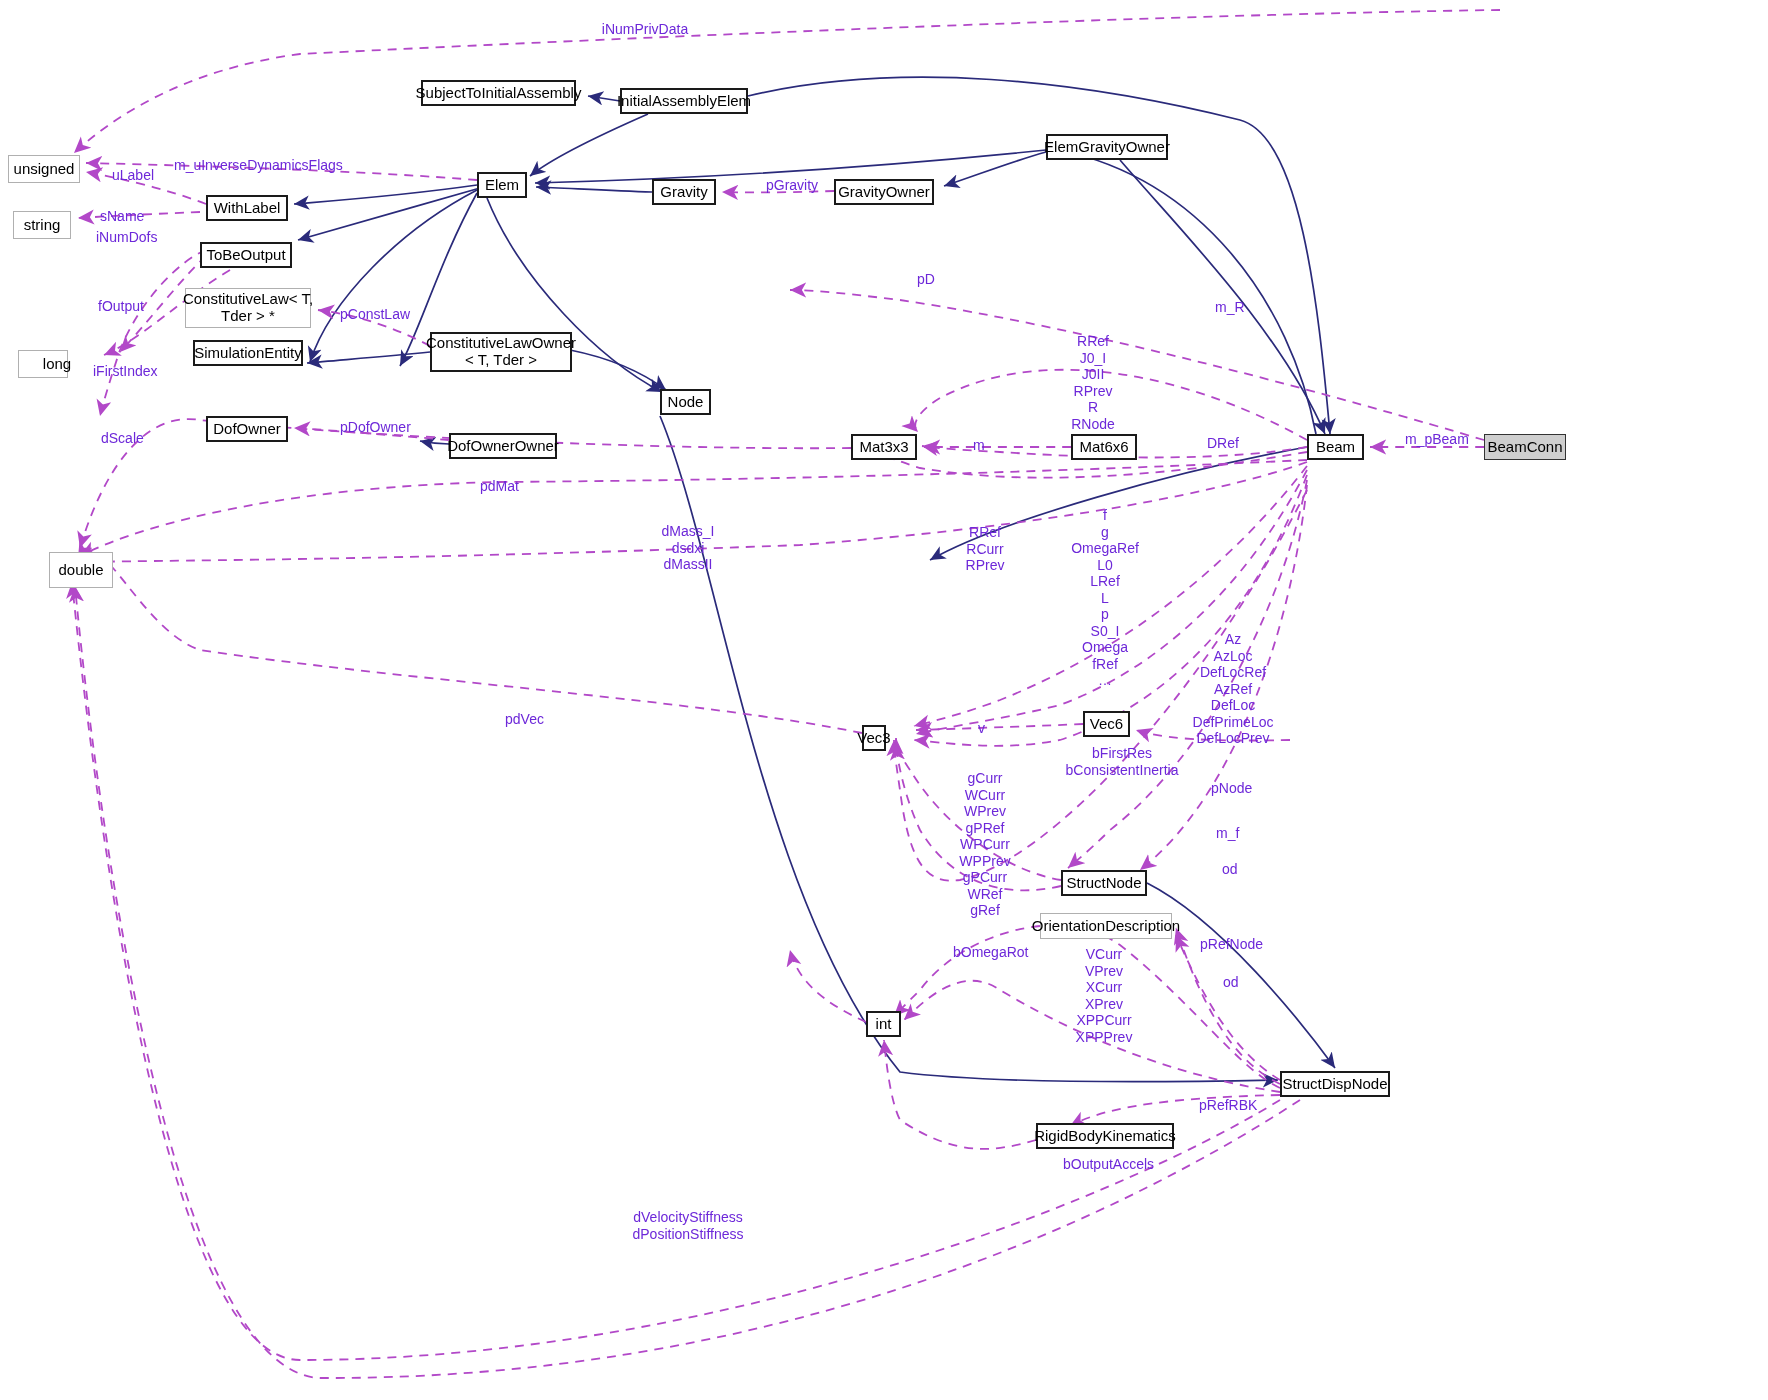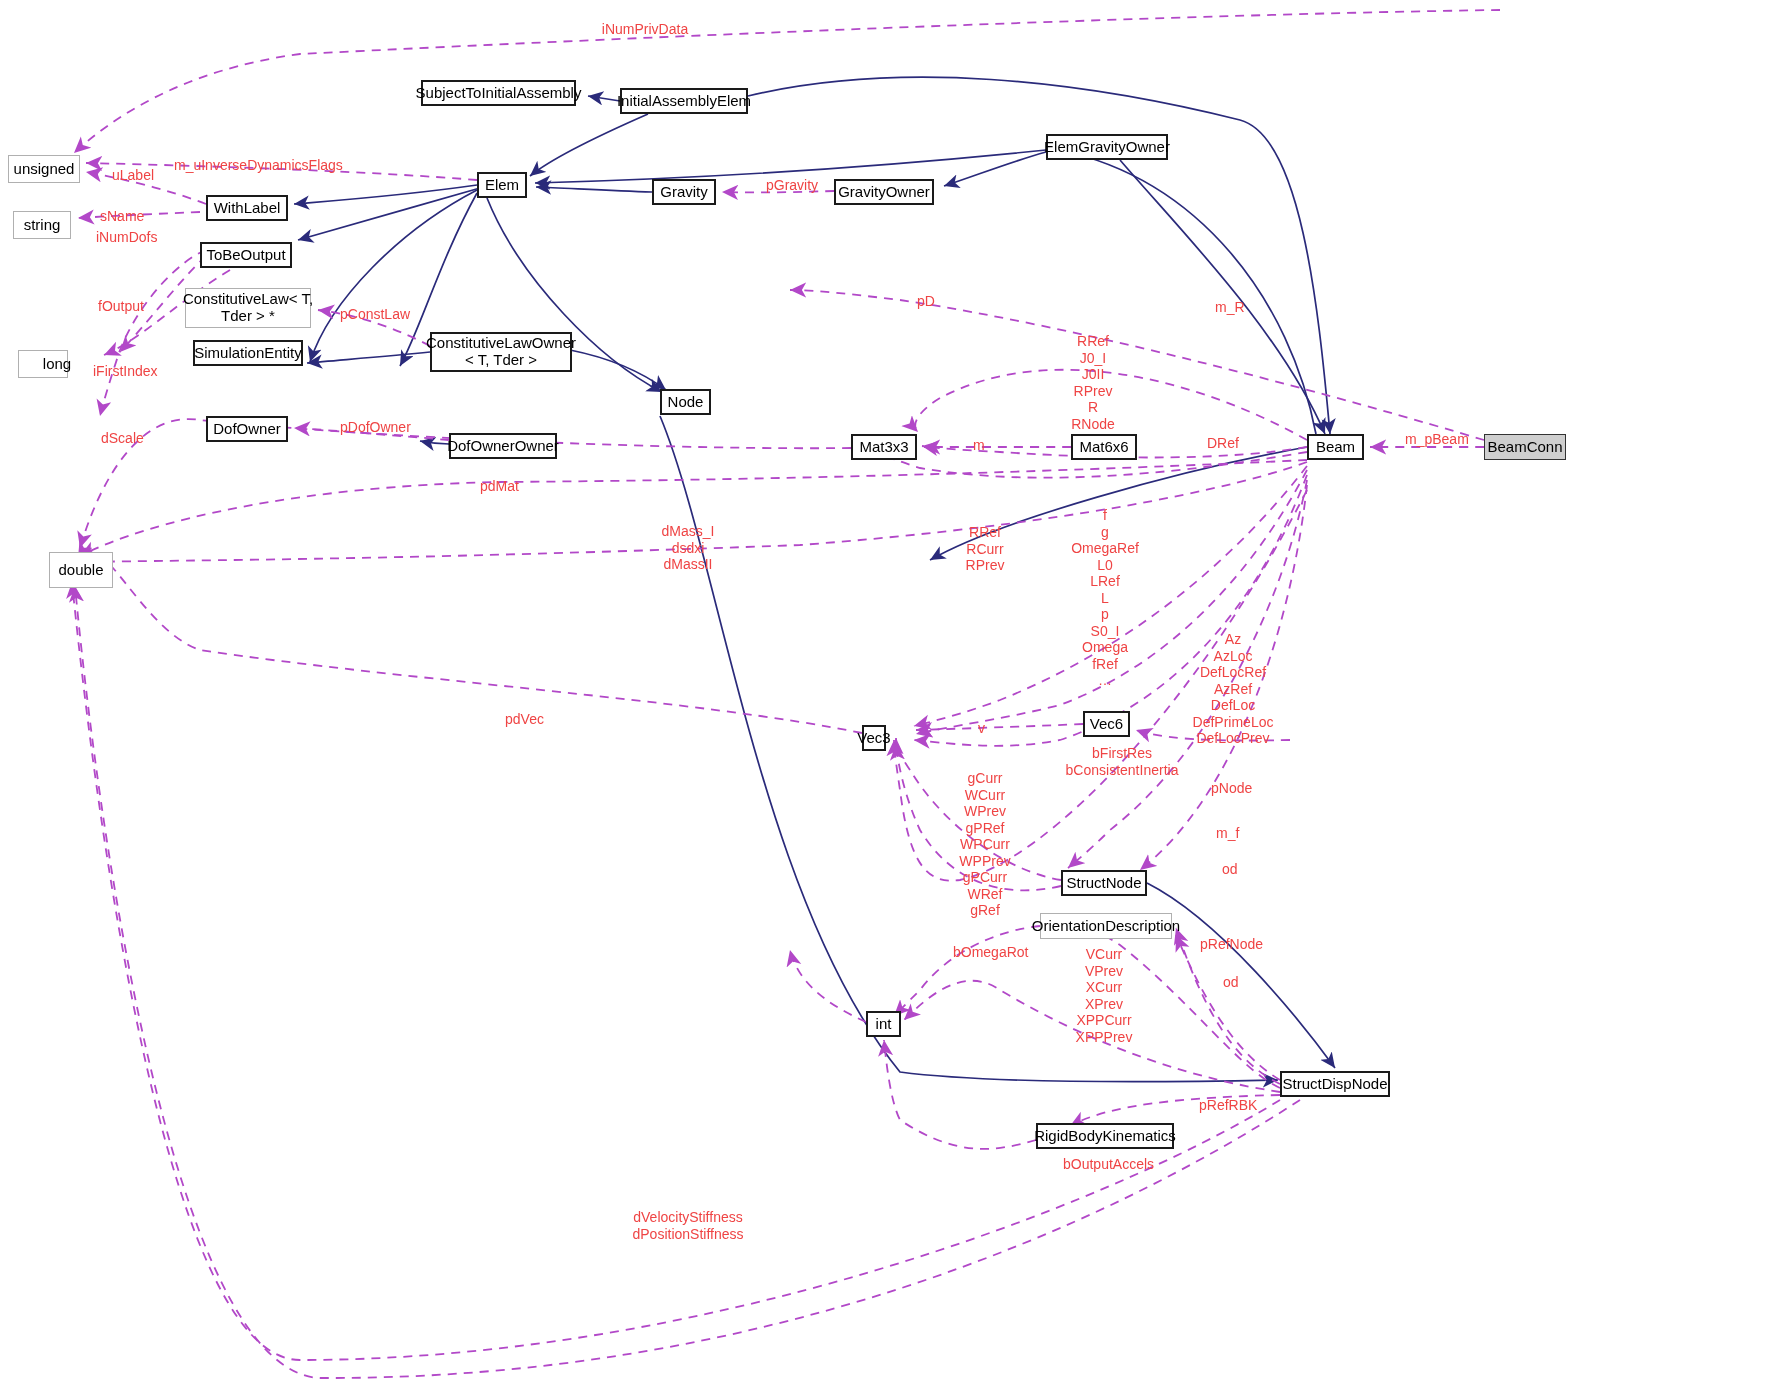--- a/index.html
+++ b/index.html
@@ -21,21 +21,21 @@
     white-space:pre;
     padding:1px 6px;
     z-index:3;
   }
   .node.strong{border:2px solid #1a1a1a;}
   .node.soft{border:1px solid #b0b0b0;background:#ffffff;}
   .node.highlight{background:#cfcfcf;border:1px solid #333;}
   .edge-label{
     position:absolute;
     font-size:14px;
-    color:#ef4444;
+    color:#6d28d9;
     white-space:pre;
     text-align:center;
     line-height:1.16;
     z-index:4;
   }
   .edge-label.multi{line-height:1.18;}
 </style>
 </head>
 <body>
 
@@ -150,21 +150,21 @@
     <div class="node strong" style="left: 1036px; top: 1123px; width: 138px; height: 26px;">RigidBodyKinematics</div>
     <div class="edge-label" style="top: 21px; left: 645px; transform: translateX(-50%);">iNumPrivData</div>
     <div class="edge-label" style="top: 157px; left: 174px;">m_uInverseDynamicsFlags</div>
     <div class="edge-label" style="top: 167px; left: 96px; padding-left: 16px;">uLabel</div>
     <div class="edge-label" style="top: 208px; left: 100px;">sName</div>
     <div class="edge-label" style="top: 229px; left: 96px;">iNumDofs</div>
     <div class="edge-label" style="top: 177px; left: 766px;">pGravity</div>
     <div class="edge-label" style="top: 298px; left: 98px;">fOutput</div>
     <div class="edge-label" style="top: 306px; left: 340px;">pConstLaw</div>
     <div class="edge-label" style="top: 363px; left: 93px;">iFirstIndex</div>
-    <div class="edge-label" style="top: 293px; left: 871px; padding-left: 46px;">pD</div>
+    <div class="edge-label" style="top: 271px; left: 871px; padding-left: 46px;">pD</div>
     <div class="edge-label" style="top: 299px; left: 1215px;">m_R</div>
     <div class="edge-label" style="top: 430px; left: 101px;">dScale</div>
     <div class="edge-label" style="top: 419px; left: 340px;">pDofOwner</div>
     <div class="edge-label multi" style="top: 333px; left: 1093px; transform: translateX(-50%);">RRef
 J0_I
 J0II
 RPrev
 R
 RNode</div>
     <div class="edge-label" style="top: 437px; left: 973px;">m</div>

